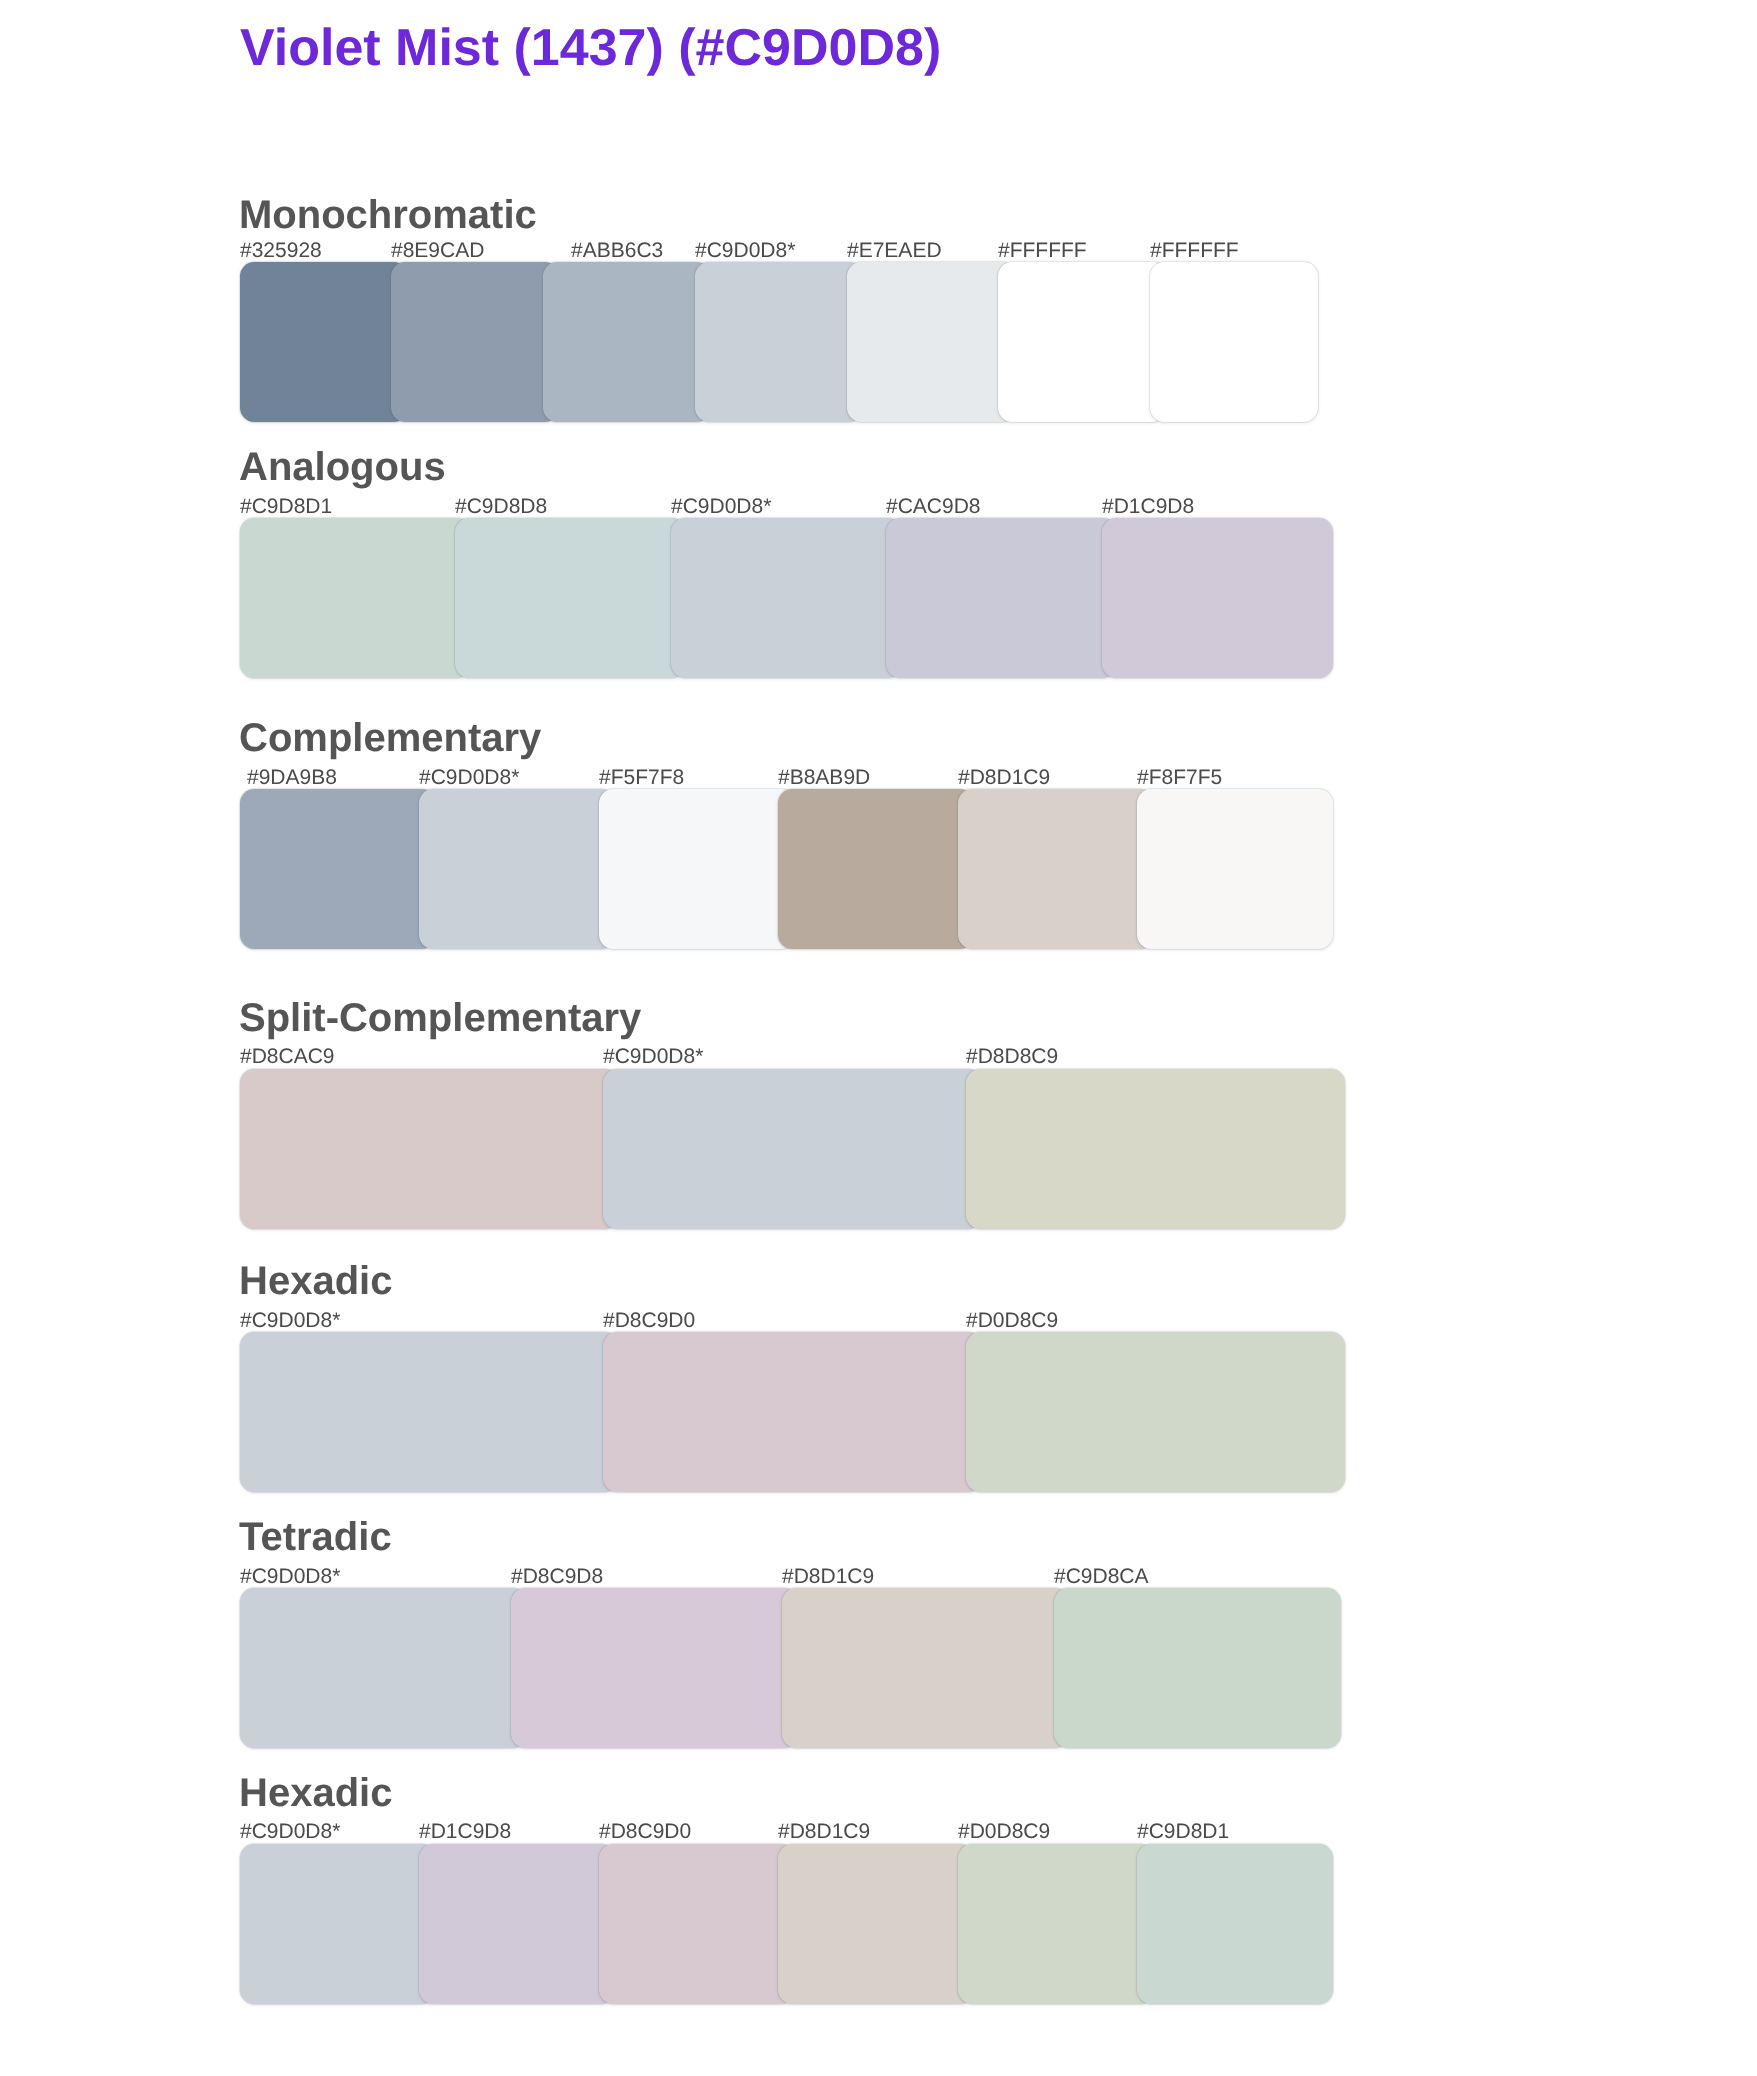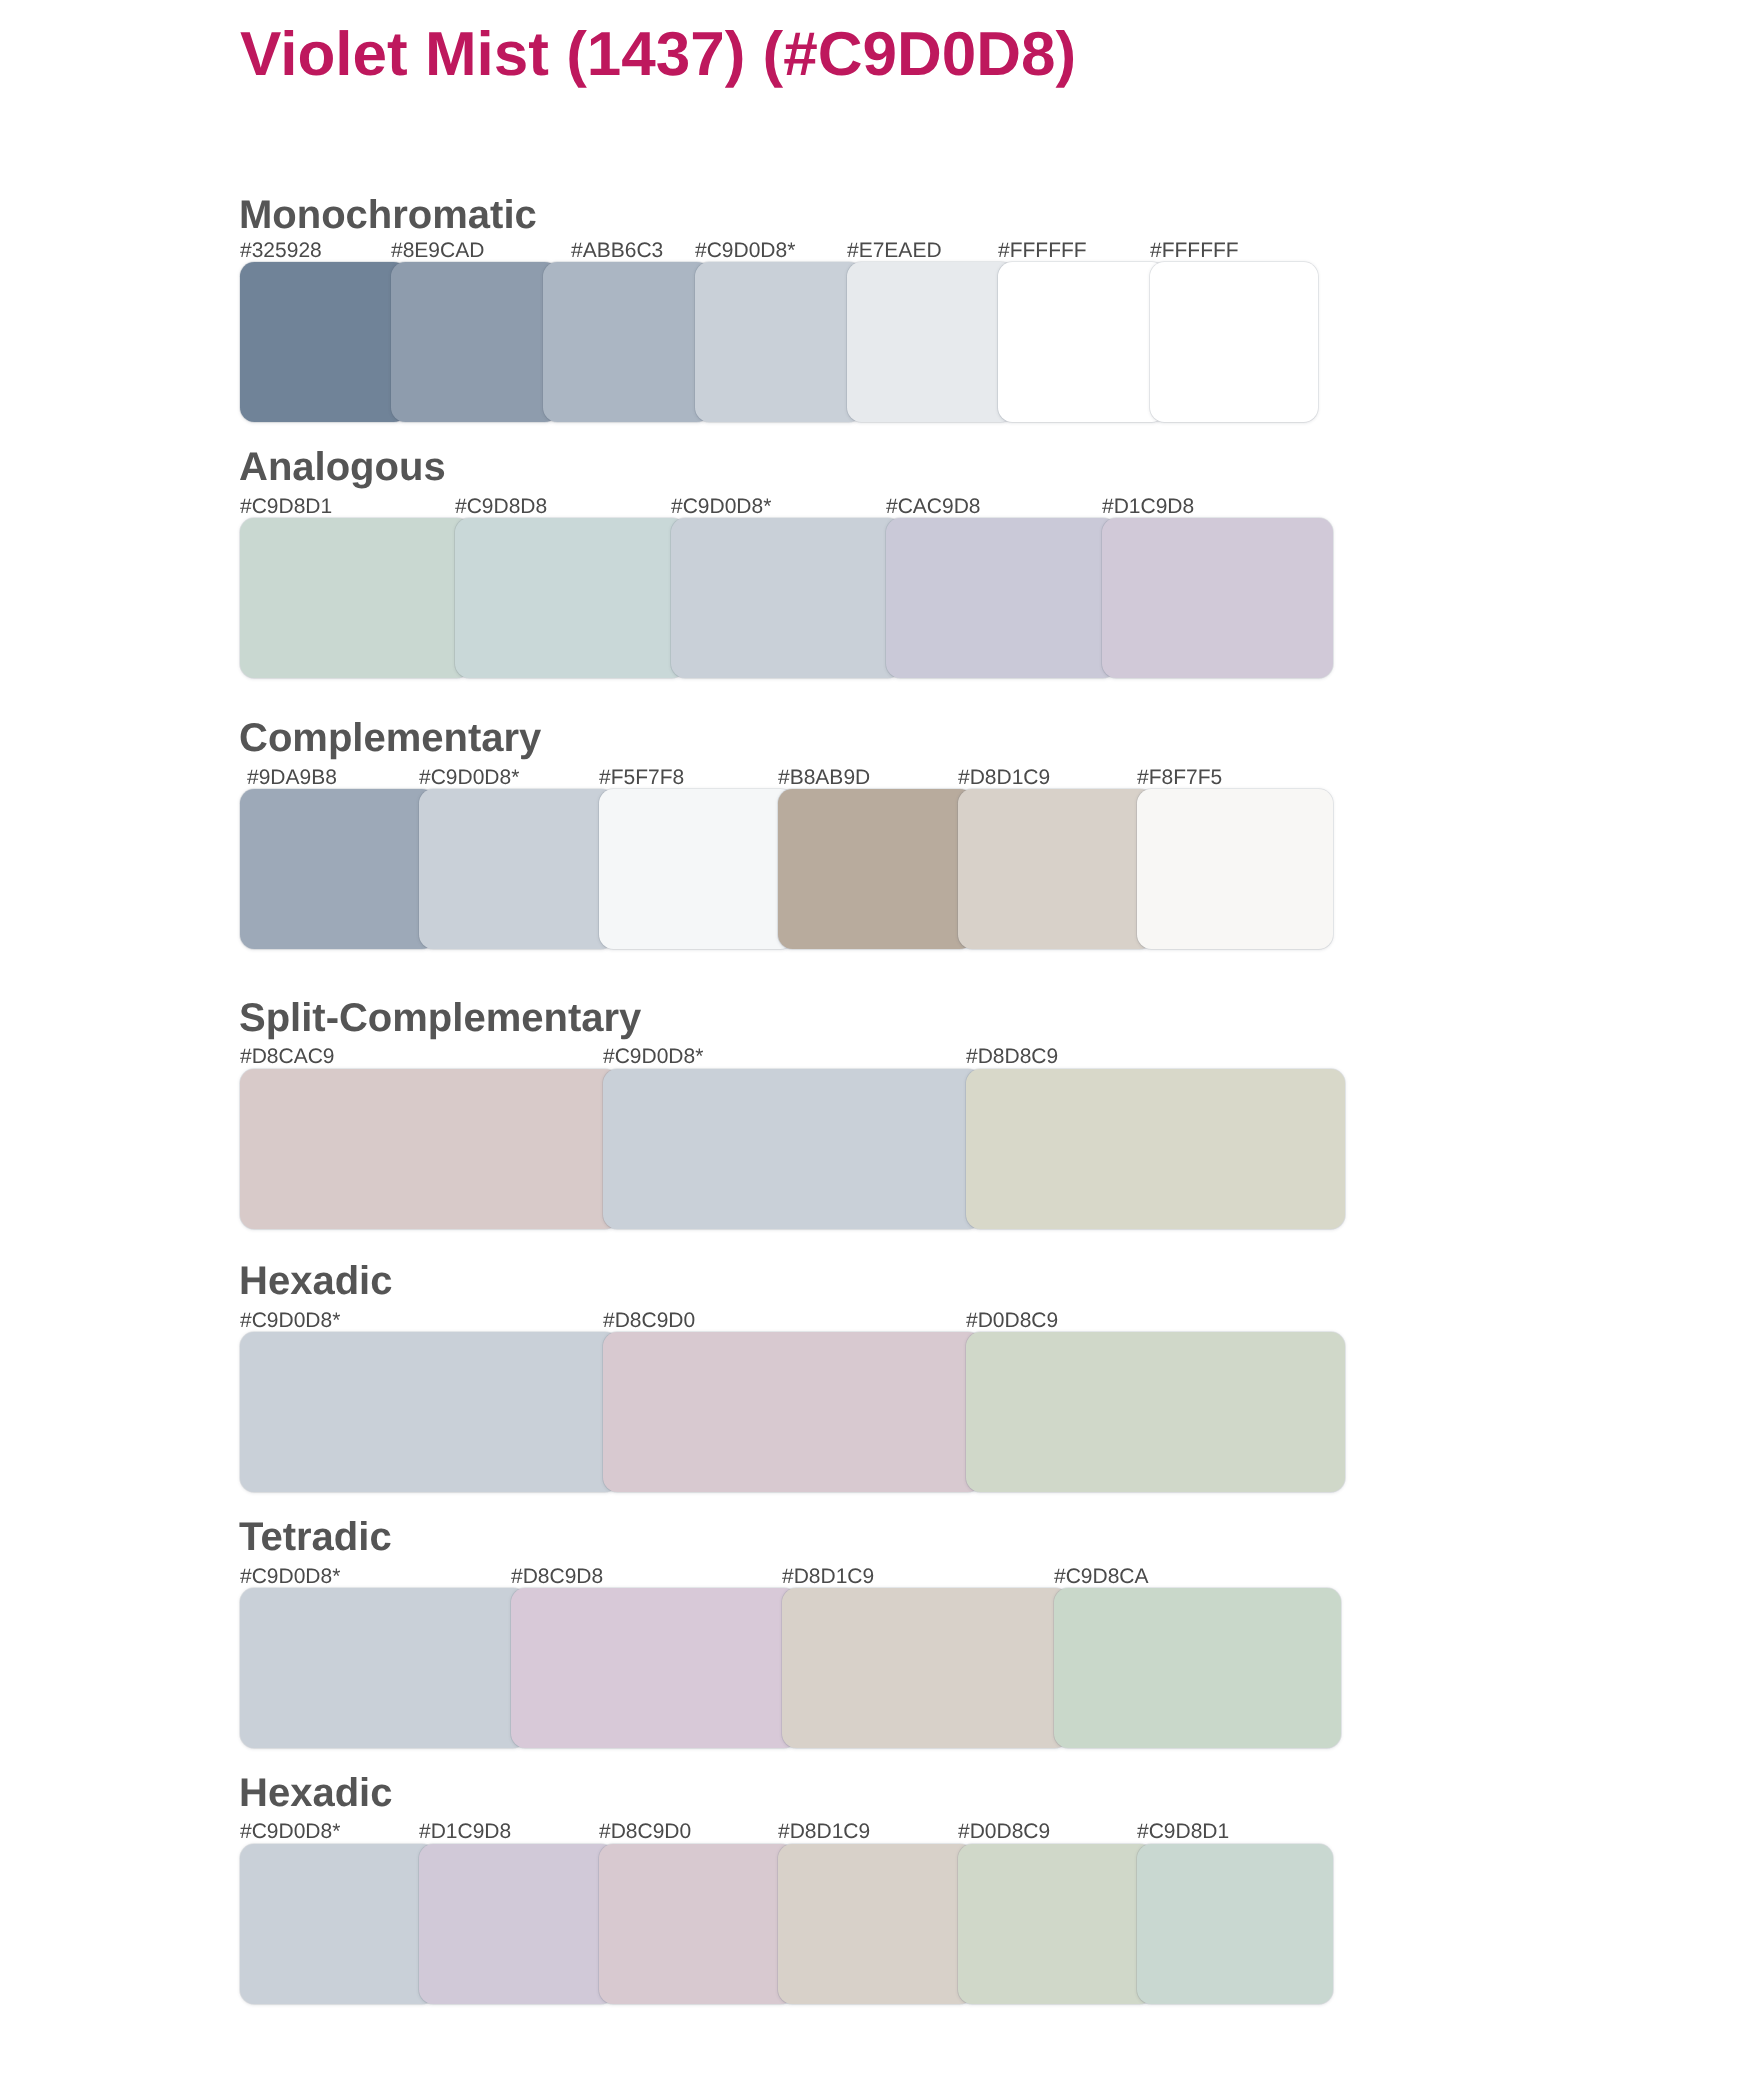--- a/index.html
+++ b/index.html
@@ -4,21 +4,21 @@
 <title>Violet Mist (1437) (#C9D0D8) Color Palette</title>
 <style>
   html,body{margin:0;padding:0;background:#ffffff;}
   h1,h2,h3,p,div{margin:0;padding:0;}
   body{width:1757px;height:2077px;overflow:hidden;
        font-family:"Liberation Sans",sans-serif;
        -webkit-font-smoothing:antialiased;-moz-osx-font-smoothing:grayscale;text-rendering:geometricPrecision;}
   .page{position:relative;width:1757px;height:2077px;background:#ffffff;}
 
   .title,.subtitle,.sec-title,.lab,.footer{filter:blur(0px);}
-  .title{position:absolute;left:240px;top:18.5px;font-size:62px;font-weight:bold;color:#be185d;
+  .title{position:absolute;left:240px;top:18.5px;font-size:52px;font-weight:bold;color:#6d28d9;
          line-height:1.15;white-space:nowrap;}
   .subtitle{position:absolute;left:240px;top:84px;font-size:47px;font-weight:bold;color:#222222;
          line-height:1.15;white-space:nowrap;}
 
   .sec-title{position:absolute;left:239px;font-size:40px;font-weight:bold;color:#555555;
          line-height:1.15;white-space:nowrap;}
   .lab{position:absolute;font-size:21px;color:#4a4a4a;line-height:1.15;white-space:nowrap;}
   .sw{position:absolute;border-radius:14.4px;box-shadow:0 0 0 0.8px rgba(80,90,105,0.13), 0 0.8px 3.2px rgba(70,80,95,0.18);}
   .footer{position:absolute;left:239px;font-size:22.4px;color:#a9a9a9;line-height:1.15;white-space:nowrap;}
 </style>

